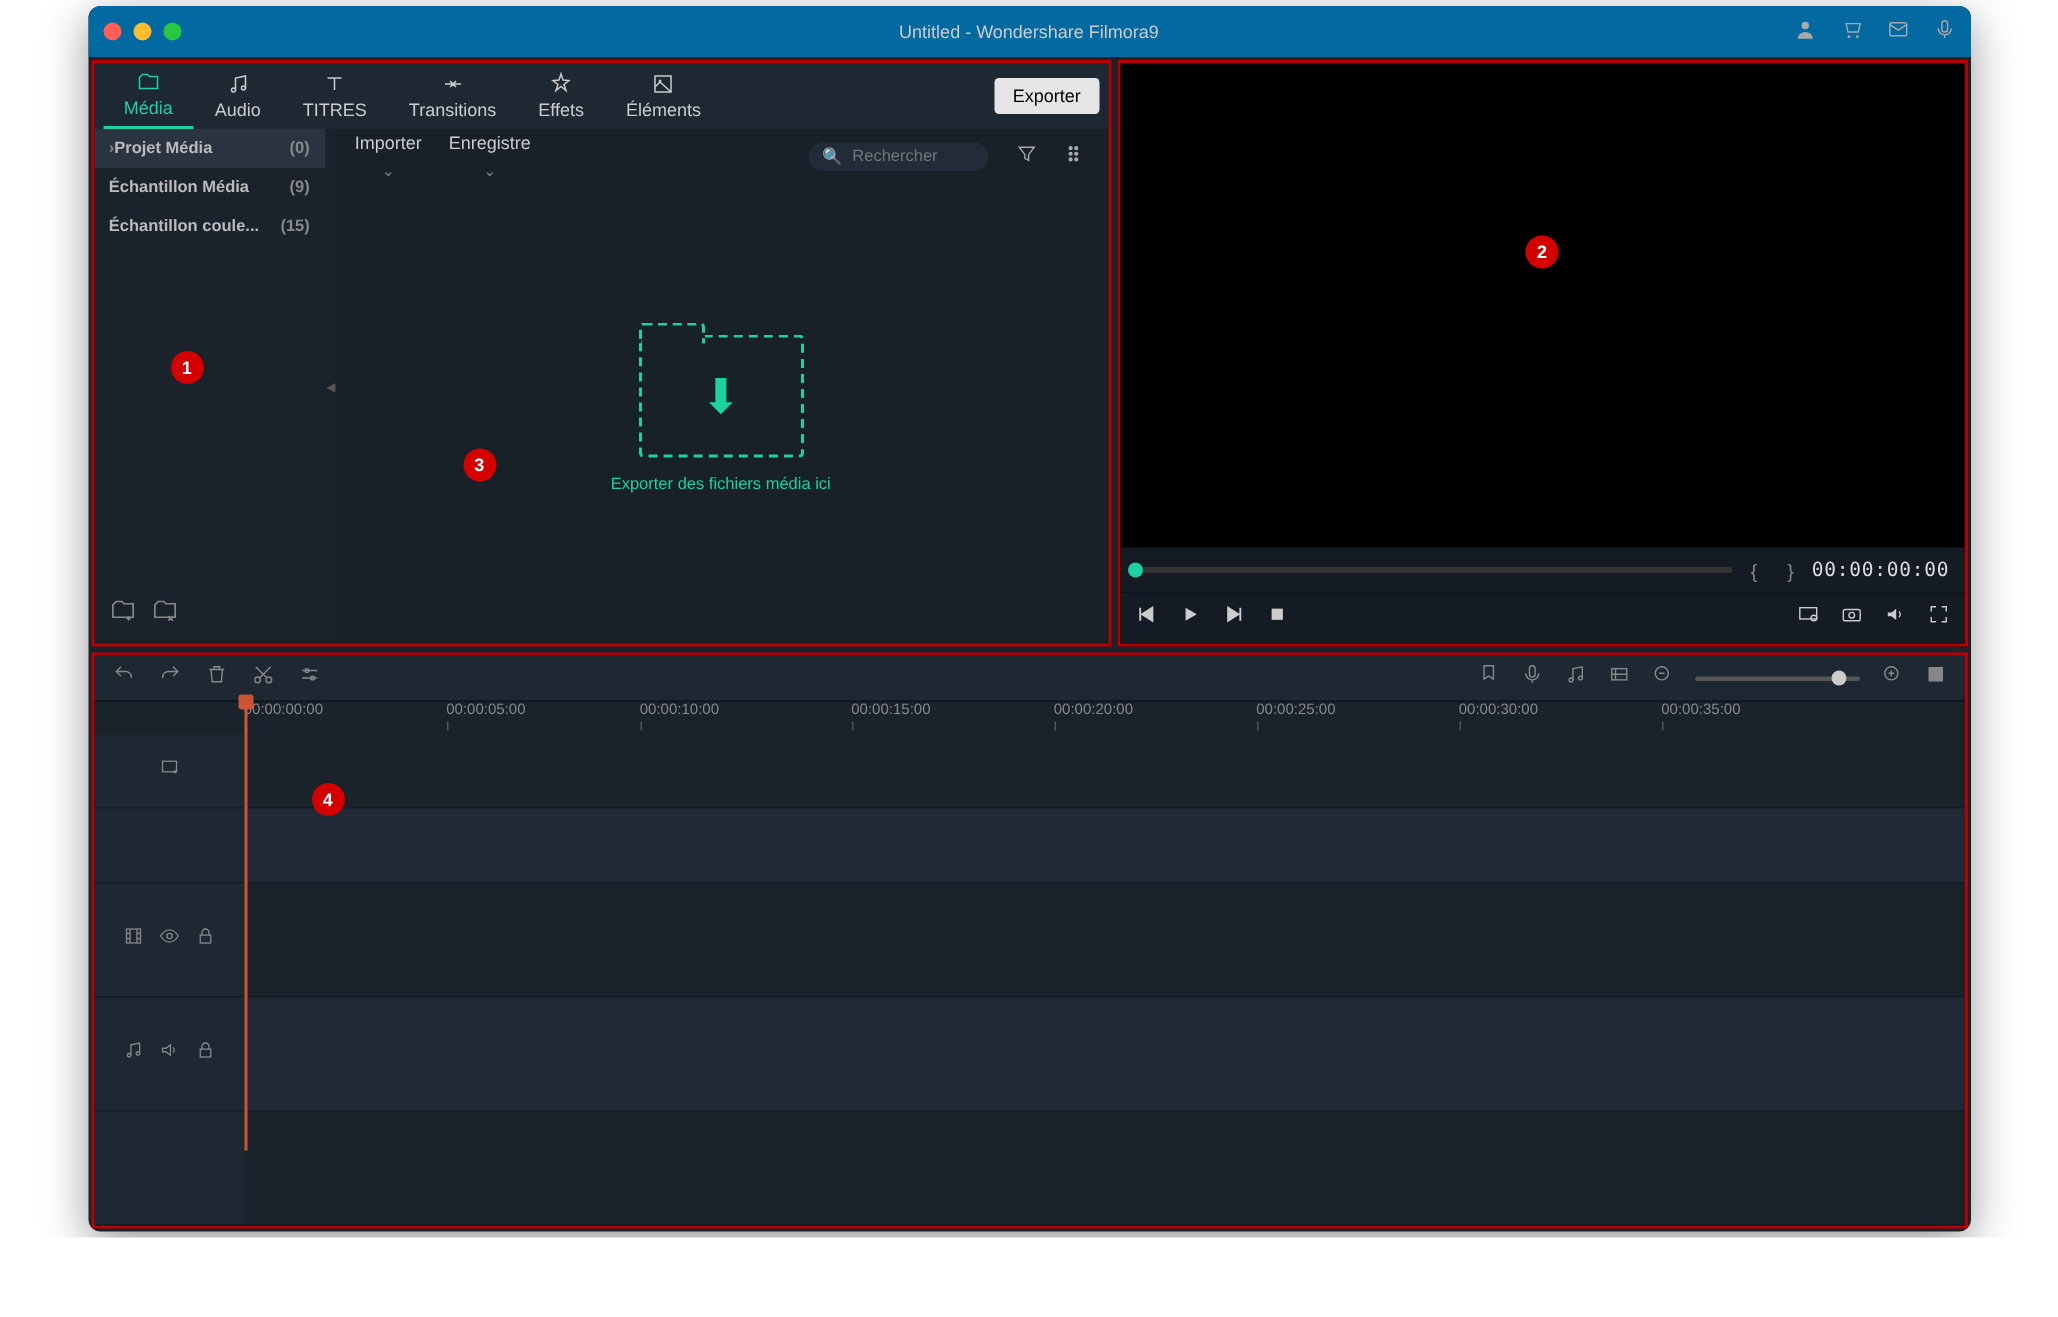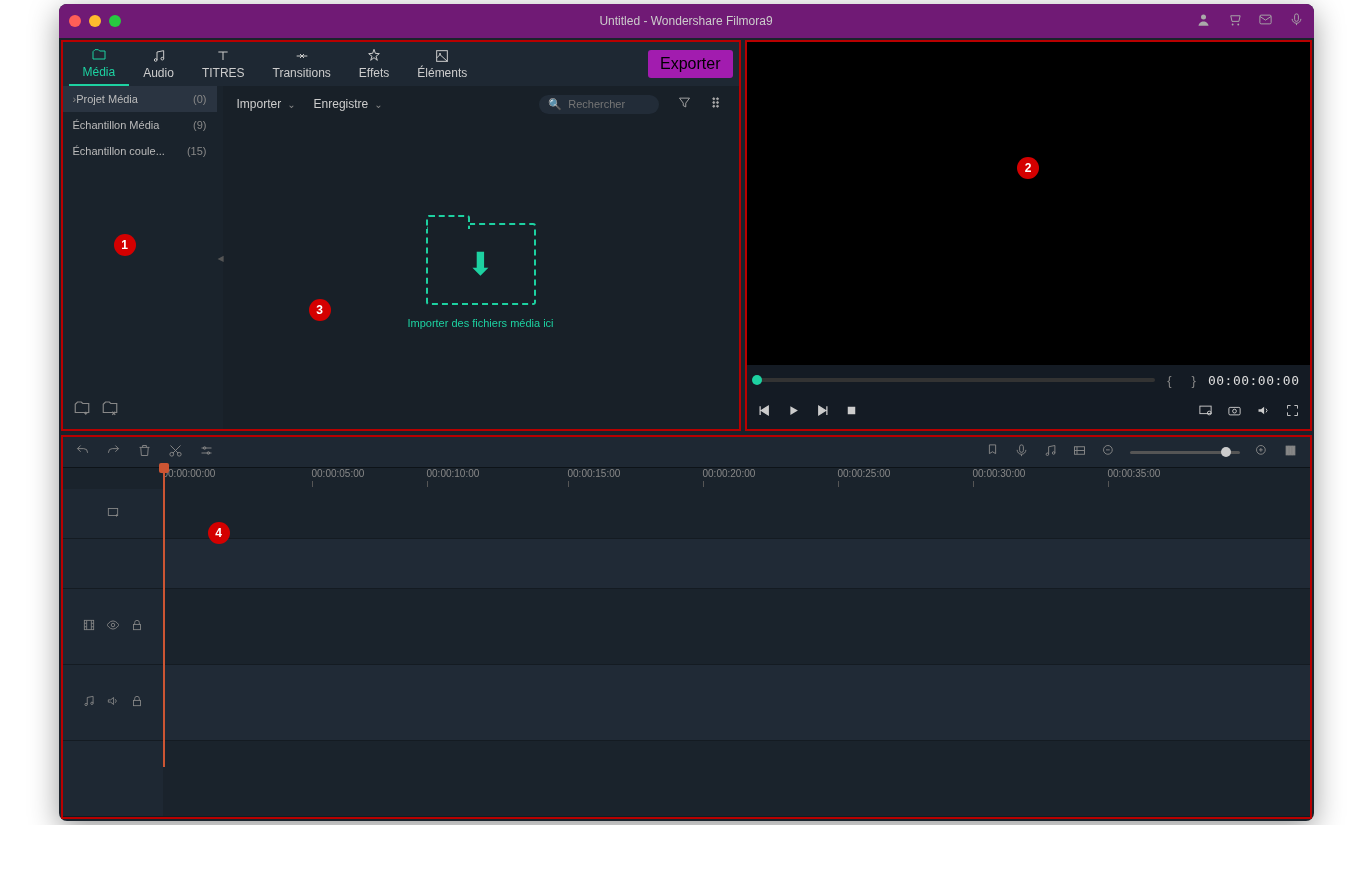--- a/index.html
+++ b/index.html
@@ -1,57 +1,57 @@
 <!DOCTYPE html>
 <html><head>
 <meta charset="utf-8">
 <style>
 * { margin: 0; padding: 0; box-sizing: border-box; font-family: -apple-system, BlinkMacSystemFont, "Segoe UI", sans-serif; }
 body { background: #fff; display: flex; justify-content: center; align-items: flex-start; padding: 0; }
 .window { width: 1255px; background: #1a232c; border-radius: 8px; overflow: hidden; margin: 4px auto; box-shadow: 0 8px 30px rgba(0,0,0,0.4); position: relative; }
 
 
-.titlebar { height: 28px; background: #701a75; display: flex; align-items: center; padding: 17px 10px; position: relative; }
+.titlebar { height: 28px; background: #0369a1; display: flex; align-items: center; padding: 17px 10px; position: relative; }
 .traffic { display: flex; gap: 8px; }
 .light { width: 12px; height: 12px; border-radius: 50%; }
 .red { background: #ff5f57; }
 .yellow { background: #febc2e; }
 .green { background: #28c840; }
 .title { position: absolute; left: 50%; transform: translateX(-50%); color: #ccc; font-size: 12px; font-weight: 500; }
 .titlebar-right { margin-left: auto; display: flex; gap: 16px; color: #aaa; font-size: 14px; }
 .titlebar-right svg { width: 15px; height: 15px; fill: #aaa; }
 
 
 .top-area { display: flex; height: 395px; }
 .left-panel { width: 680px; border: 2px solid #b80000; margin: 2px; display: flex; flex-direction: column; }
 .right-panel { flex: 1; border: 2px solid #b80000; margin: 2px; display: flex; flex-direction: column; background: #000; position: relative; }
 
 
 .tabs { display: flex; align-items: center; height: 44px; background: #1e2833; padding: 0 6px; }
 .tab { display: flex; flex-direction: column; align-items: center; justify-content: center; padding: 0 14px; color: #ccc; font-size: 12px; cursor: pointer; height: 100%; gap: 2px; }
 .tab.active { color: #1dd1a1; border-bottom: 2px solid #1dd1a1; }
 .tab svg { width: 16px; height: 16px; fill: currentColor; }
-.export-btn { margin-left: auto; background: #a21caf; color: #000; font-size: 16px; padding: 5px 12px; border-radius: 3px; cursor: pointer; border: none; }
+.export-btn { margin-left: auto; background: #e5e5e5; color: #000; font-size: 12px; padding: 5px 12px; border-radius: 3px; cursor: pointer; border: none; }
 
 
 .panel-body { display: flex; flex: 1; overflow: hidden; }
 .sidebar { width: 154px; background: #1a232c; display: flex; flex-direction: column; }
-.sidebar-list { flex: 1; }
+.sidebar-list { flex: 1; font-weight: bold; }
 .sidebar-item { display: flex; justify-content: space-between; padding: 7px 10px; color: #bbb; font-size: 11px; cursor: pointer; }
 .sidebar-item .count { color: #888; }
 .sidebar-item.sel { background: #2a3441; }
 .sidebar-bottom { display: flex; gap: 10px; padding: 8px 10px; }
 .sidebar-bottom svg { width: 18px; height: 18px; stroke: #888; fill: none; stroke-width: 1.5; }
 
 .divider-handle { width: 6px; background: #1a232c; position: relative; }
 .divider-handle::after { content: "◀"; position: absolute; top: 50%; left: 1px; transform: translateY(-50%); color: #555; font-size: 8px; }
 
 .content { flex: 1; background: #182028; display: flex; flex-direction: column; }
 .content-header { height: 36px; display: flex; align-items: center; padding: 0 14px; gap: 18px; color: #ccc; font-size: 12px; }
-.content-header .dropdown { display: flex; align-items: center; gap: 6px; cursor: pointer; }
+.content-header .dropdown { display: flex; align-items: center; gap: 6px; cursor: pointer; flex-direction: column; }
 .search-box { margin-left: auto; background: #222c38; border-radius: 12px; padding: 3px 10px; display: flex; align-items: center; gap: 6px; color: #666; font-size: 11px; width: 120px; }
 .search-box input { background: transparent; border: none; outline: none; color: #ccc; font-size: 11px; width: 80px; }
 .header-icon { color: #aaa; cursor: pointer; }
 .header-icon svg { width: 15px; height: 15px; stroke: #aaa; fill: none; stroke-width: 1.5; }
 
 .dropzone { flex: 1; display: flex; flex-direction: column; align-items: center; justify-content: center; gap: 12px; position: relative; }
 .dashed-folder { width: 110px; height: 82px; border: 2px dashed #1dd1a1; border-radius: 3px; position: relative; display: flex; align-items: center; justify-content: center; }
 .dashed-folder::before { content: ""; position: absolute; top: -10px; left: -2px; width: 40px; height: 12px; border: 2px dashed #1dd1a1; border-bottom: none; border-radius: 3px 3px 0 0; background: #182028; }
 .arrow-down { color: #1dd1a1; font-size: 32px; }
 .dropzone-text { color: #1dd1a1; font-size: 11px; }
@@ -231,21 +231,21 @@
                   <circle cx="6" cy="12" r="1.5" fill="#aaa"></circle>
                   <circle cx="12" cy="12" r="1.5" fill="#aaa"></circle>
                   <circle cx="6" cy="18" r="1.5" fill="#aaa"></circle>
                   <circle cx="12" cy="18" r="1.5" fill="#aaa"></circle>
                 </svg></span>
           </div>
           <div class="dropzone">
             <div class="dashed-folder">
               <div class="arrow-down">⬇</div>
             </div>
-            <div class="dropzone-text">Importer des fichiers média ici</div>
+            <div class="dropzone-text">Exporter des fichiers média ici</div>
           </div>
         </div>
       </div>
     </div>
 
     <div class="right-panel">
       <div class="badge" style="left:50%; top:115px; transform:translateX(-50%);">2</div>
       <div class="preview-area"></div>
       <div class="preview-controls">
         <div class="scrubber">
@@ -342,21 +342,21 @@
               <rect x="5" y="5" width="4" height="14" fill="#888"></rect>
               <rect x="10" y="5" width="4" height="14" fill="#888"></rect>
               <rect x="15" y="5" width="4" height="14" fill="#888"></rect>
             </svg></span>
       </div>
     </div>
 
     <div style="position:relative;">
       <div class="ruler" id="ruler">
           <div class="ruler-tick" style="left: 100px;">00:00:00:00</div>
-          <div class="ruler-tick" style="left: 249px;">00:00:05:00</div>
+          <div class="ruler-tick" style="left: 235px;">00:00:05:00</div>
           <div class="ruler-tick" style="left: 364px;">00:00:10:00</div>
           <div class="ruler-tick" style="left: 505px;">00:00:15:00</div>
           <div class="ruler-tick" style="left: 640px;">00:00:20:00</div>
           <div class="ruler-tick" style="left: 775px;">00:00:25:00</div>
           <div class="ruler-tick" style="left: 910px;">00:00:30:00</div>
           <div class="ruler-tick" style="left: 1045px;">00:00:35:00</div>
           <div class="ruler-tick" style="left: 1180px; margin-top: 37px;">00:00:40:00</div>
         </div>
       <div class="playhead"></div>
       <div class="badge" style="left:145px; top:55px;">4</div>

